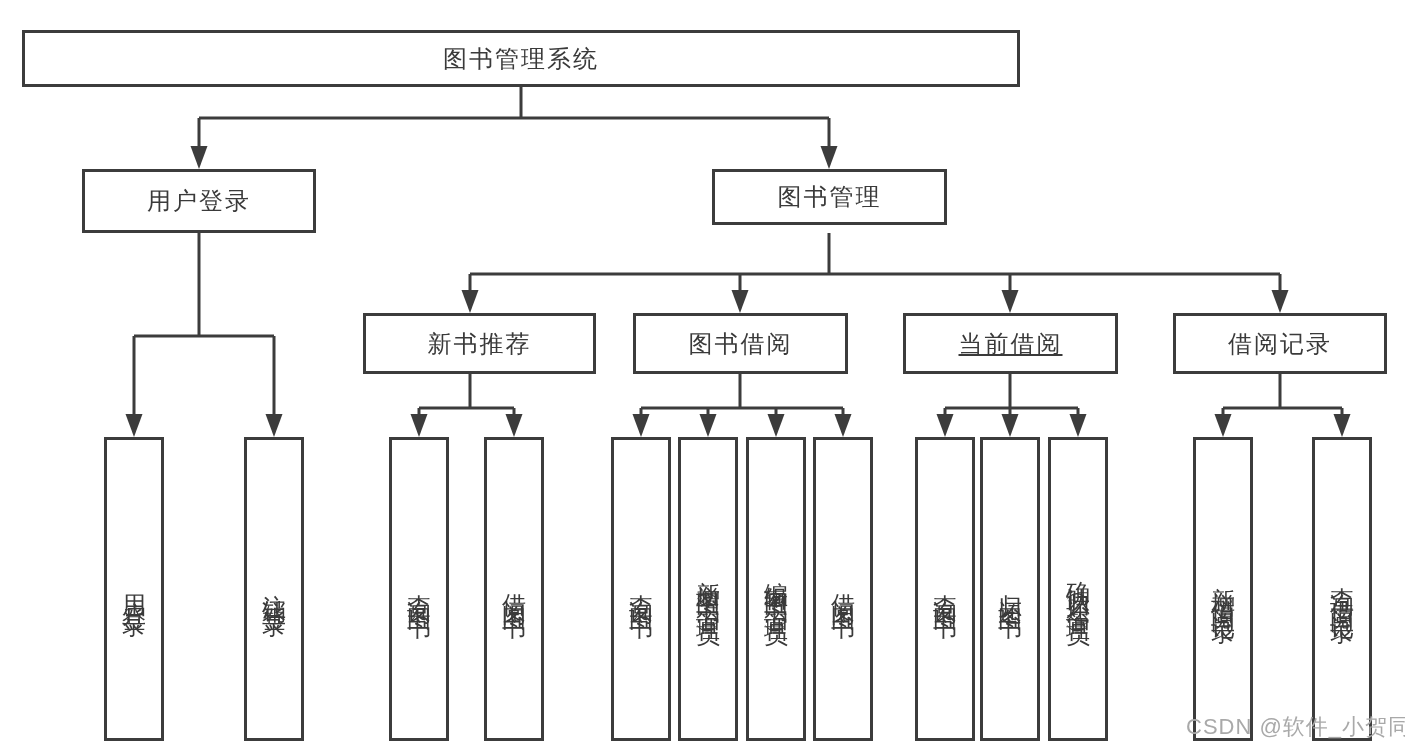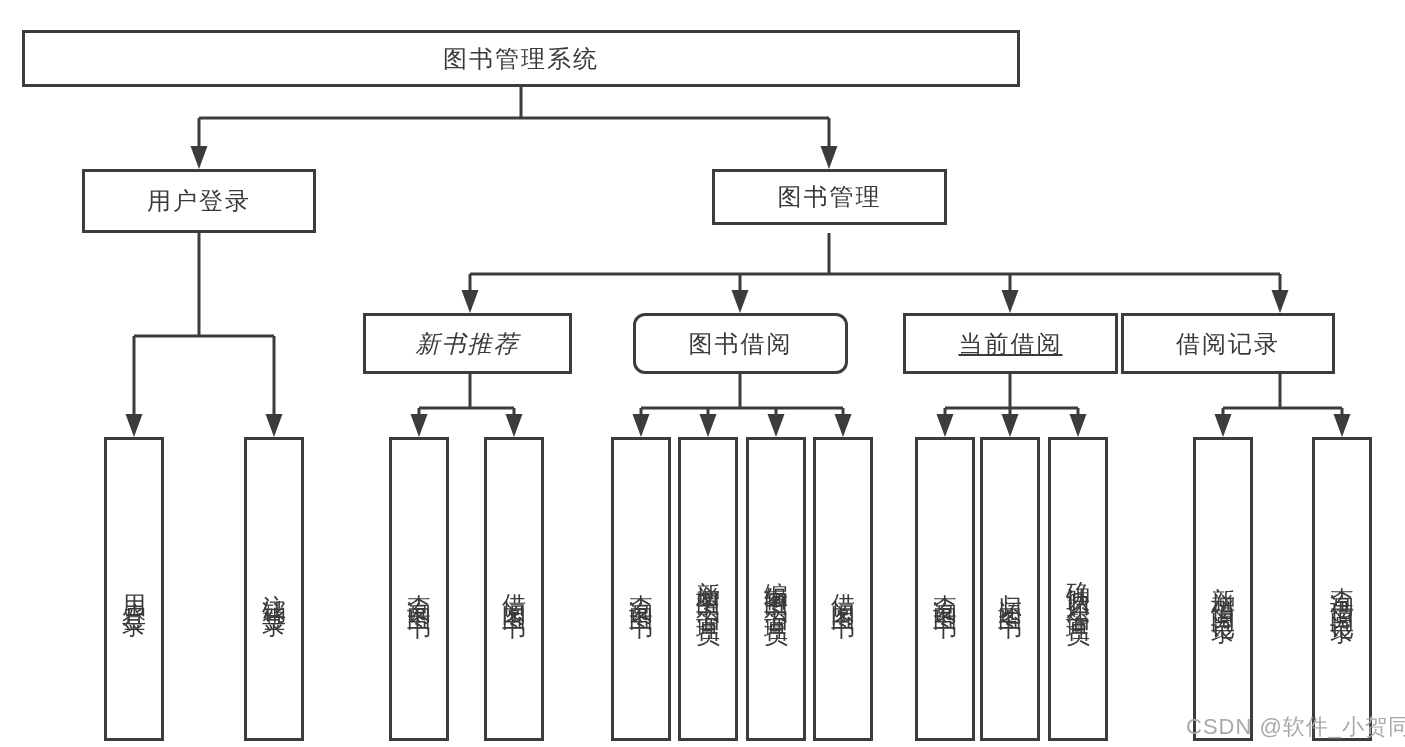--- a/index.html
+++ b/index.html
@@ -100,30 +100,30 @@
     <span>图书管理系统</span>
   </div>
 
   <div class="box" style="left:82px; top:169px; width:234px; height:64px;">
     <span>用户登录</span>
   </div>
   <div class="box" style="left:712px; top:169px; width:235px; height:56px;">
     <span>图书管理</span>
   </div>
 
-  <div class="box lvl3" style="left:363px; width:209px;font-style:italic;">
+  <div class="box lvl3" style="left:363px; width:233px;">
     <span>新书推荐</span>
   </div>
-  <div class="box lvl3" style="left:633px; width:215px;border-radius:12px;">
+  <div class="box lvl3" style="left:633px; width:215px;">
     <span>图书借阅</span>
   </div>
   <div class="box lvl3" style="left:903px; width:215px;text-decoration:underline;">
     <span>当前借阅</span>
   </div>
-  <div class="box lvl3" style="left:1121px; width:214px;">
+  <div class="box lvl3" style="left:1173px; width:214px;">
     <span>借阅记录</span>
   </div>
 
   <div class="box lvl4" style="left:104px;">
     <span class="vtext">用户登录</span>
   </div>
   <div class="box lvl4" style="left:244px;">
     <span class="vtext">注销登录</span>
   </div>
 

